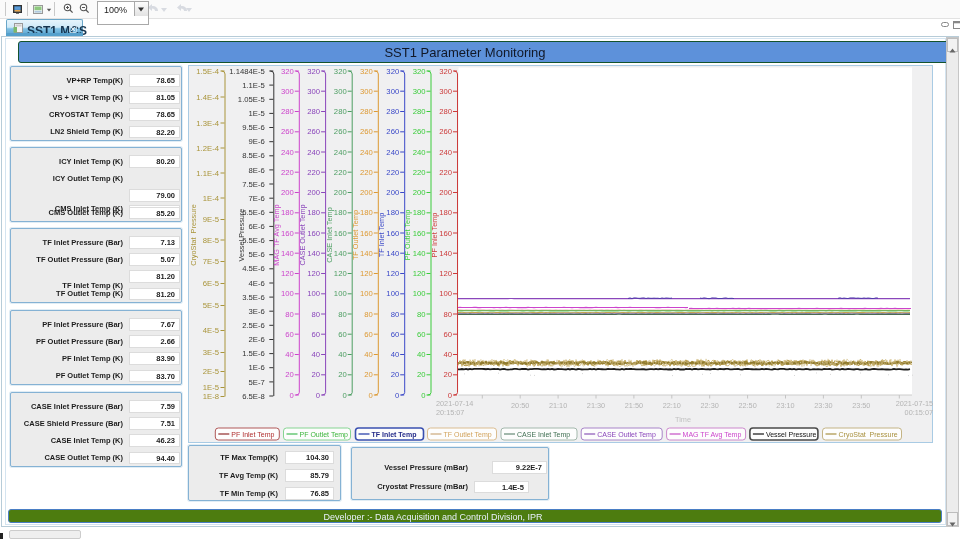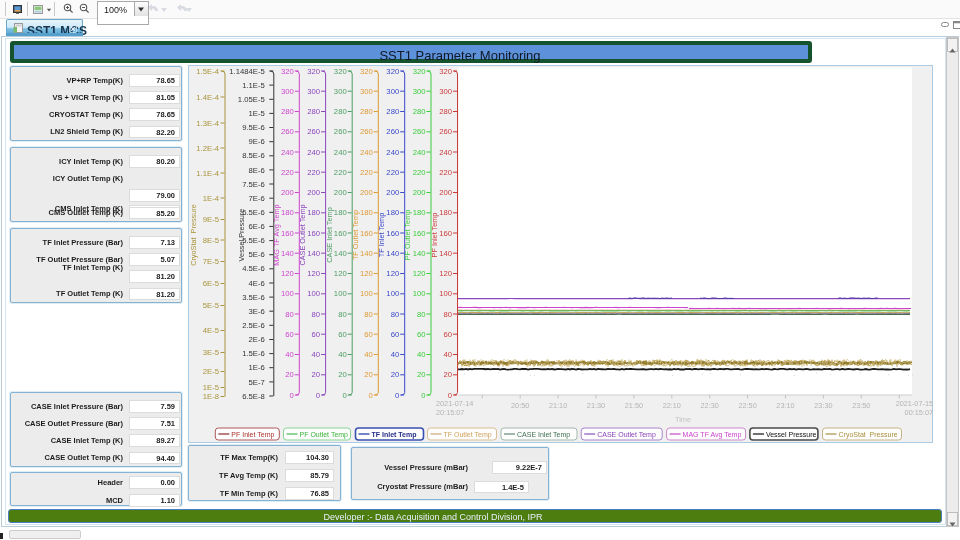--- a/index.html
+++ b/index.html
@@ -12,21 +12,21 @@
 
 #tab { position:absolute; left:6px; top:19px; width:77px; height:17px;
   background:linear-gradient(#e6f4fc, #cfeaf8 45%, #7fc0e4 55%, #55a0cc);
   border:1px solid #6aa6c8; border-bottom:none; border-radius:2px 2px 0 0; }
 #tabstrip { position:absolute; left:6px; top:33px; width:77px; height:3px; background:#55a0cc; }
 #topline { position:absolute; left:1px; top:36px; width:958px; height:1px; background:#a6c8e0; }
 #tabtitle { position:absolute; left:20px; top:4px; font-size:12px; font-weight:bold; color:#15344f; white-space:nowrap; }
 
 #win { position:absolute; left:1px; top:36px; width:958px; height:491px; background:#ffffff; border:1px solid #b7ccd8; }
 #inwin { position:absolute; left:3px; top:1px; width:941px; height:487px; border:1px solid #d4e4f0; }
-#titlebar { position:absolute; left:8px; top:4px; width:802px; height:22px; background:#5d91da; border:4px solid #14532d; border-radius:3px;
+#titlebar { position:absolute; left:16px; top:4px; width:934px; height:22px; background:#5d91da; border:1px solid #14532d; border-radius:3px;
   font-size:13px; font-weight:normal; color:#111827; line-height:21px; }
 .grp { position:absolute; background:#ececec; border:1px solid #85b2d4; border-radius:2px; box-shadow:0 0 0 1px rgba(205,225,238,0.6); }
 .lbl { position:absolute; left:0; width:112px; text-align:right; font-size:7.5px; color:#1c1c1c; font-weight:bold; white-space:nowrap; }
 .inp { position:absolute; left:118px; width:51px; height:12.5px; background:#ffffff; border:1px solid #dcdcdc;
   font-size:7.5px; color:#1c1c1c; font-weight:bold; text-align:right; padding-right:4px; line-height:11px; }
 #footer { position:absolute; left:8px; top:509px; width:934px; height:13.5px; background:#4d7c0f; border:1px solid #4a7ec4; border-radius:3px; }
 #footer span { position:absolute; left:0; width:848px; text-align:center; top:2px; font-size:9px; color:#e8f0fa; }
 
 #sbar { position:absolute; left:946px; top:37px; width:13px; height:490px; background:#ececec; border:1px solid #c6c6c6; }
 .sbtn { position:absolute; left:0; width:11px; height:14px; background:#f2f2f2; border:1px solid #bdbdbd; text-align:center; }
@@ -123,40 +123,44 @@
 <div class="lbl" style="top:56px;">CMS Inlet Temp (K)</div>
 <div class="inp" style="top:41.4px;">79.00</div>
 <div class="lbl" style="top:60.1px;">CMS Outlet Temp (K)</div>
 <div class="inp" style="top:58.6px;">85.20</div>
 </div>
 <div class="grp" style="left:10px;top:228px;width:172px;height:75px;">
 <div class="lbl" style="top:8.5px;">TF Inlet Pressure (Bar)</div>
 <div class="inp" style="top:7.0px;">7.13</div>
 <div class="lbl" style="top:25.7px;">TF Outlet Pressure (Bar)</div>
 <div class="inp" style="top:24.2px;padding-left:8px;">5.07</div>
-<div class="lbl" style="top:34px;">TF Inlet Temp (K)</div>
+<div class="lbl" style="top:52px;">TF Inlet Temp (K)</div>
 <div class="inp" style="top:41.4px;">81.20</div>
 <div class="lbl" style="top:60.1px;">TF Outlet Temp (K)</div>
 <div class="inp" style="top:58.6px;">81.20</div>
 </div>
+<div class="grp" style="left:10px;top:310px;width:172px;height:75px;">
+<div class="lbl" style="top:8.5px;">PF Inlet Pressure (Bar)</div>
+<div class="inp" style="top:7.0px;">7.67</div>
+<div class="lbl" style="top:25.7px;">PF Outlet Pressure (Bar)</div>
+<div class="inp" style="top:24.2px;">2.66</div>
+<div class="lbl" style="top:42.9px;">PF Inlet Temp (K)</div>
+<div class="inp" style="top:41.4px;">83.90</div>
+<div class="lbl" style="top:60.1px;">PF Outlet Temp (K)</div>
+<div class="inp" style="top:58.6px;">83.70</div>
+</div>
 <div class="grp" style="left:10px;top:392px;width:172px;height:75px;">
 <div class="lbl" style="top:8.5px;">CASE Inlet Pressure (Bar)</div>
 <div class="inp" style="top:7.0px;">7.59</div>
-<div class="lbl" style="top:25.7px;">CASE Outlet Pressure (Bar)</div>
+<div class="lbl" style="top:25.7px;">CASE Shield Pressure (Bar)</div>
 <div class="inp" style="top:24.2px;">7.51</div>
 <div class="lbl" style="top:42.9px;">CASE Inlet Temp (K)</div>
-<div class="inp" style="top:41.4px;">89.27</div>
+<div class="inp" style="top:41.4px;">46.23</div>
 <div class="lbl" style="top:60.1px;">CASE Outlet Temp (K)</div>
 <div class="inp" style="top:58.6px;">94.40</div>
-</div>
-<div class="grp" style="left:10px;top:472px;width:172px;height:34px;">
-<div class="lbl" style="top:4.5px;">Header</div>
-<div class="inp" style="top:3.0px;">0.00</div>
-<div class="lbl" style="top:22.5px;">MCD</div>
-<div class="inp" style="top:21.0px;">1.10</div>
 </div>
   <svg width="745" height="378" viewBox="188 65 745 378" style="position:absolute;left:188px;top:65px;">
 <rect x="188.5" y="65.5" width="744" height="377" fill="#f0f0f1" stroke="#a9cbe4" stroke-width="1"></rect>
 <rect x="458.5" y="67.5" width="453.5" height="327.5" fill="#ffffff"></rect>
 <line x1="458.5" y1="395.0" x2="912" y2="395.0" stroke="#cccccc" stroke-width="1"></line>
 <path d="M 221.5 71 Q 225.0 71 225.0 74 L 225.0 396.5" stroke="#a9943a" stroke-width="1" fill="none"></path>
 <line x1="220.5" y1="71" x2="224.5" y2="71" stroke="#a9943a" stroke-width="1"></line>
 <text x="219.0" y="73.6" font-size="7.7" fill="#a9943a" text-anchor="end" font-family="Liberation Sans">1.5E-4</text>
 <line x1="220.5" y1="97" x2="224.5" y2="97" stroke="#a9943a" stroke-width="1"></line>
 <text x="219.0" y="99.6" font-size="7.7" fill="#a9943a" text-anchor="end" font-family="Liberation Sans">1.4E-4</text>

